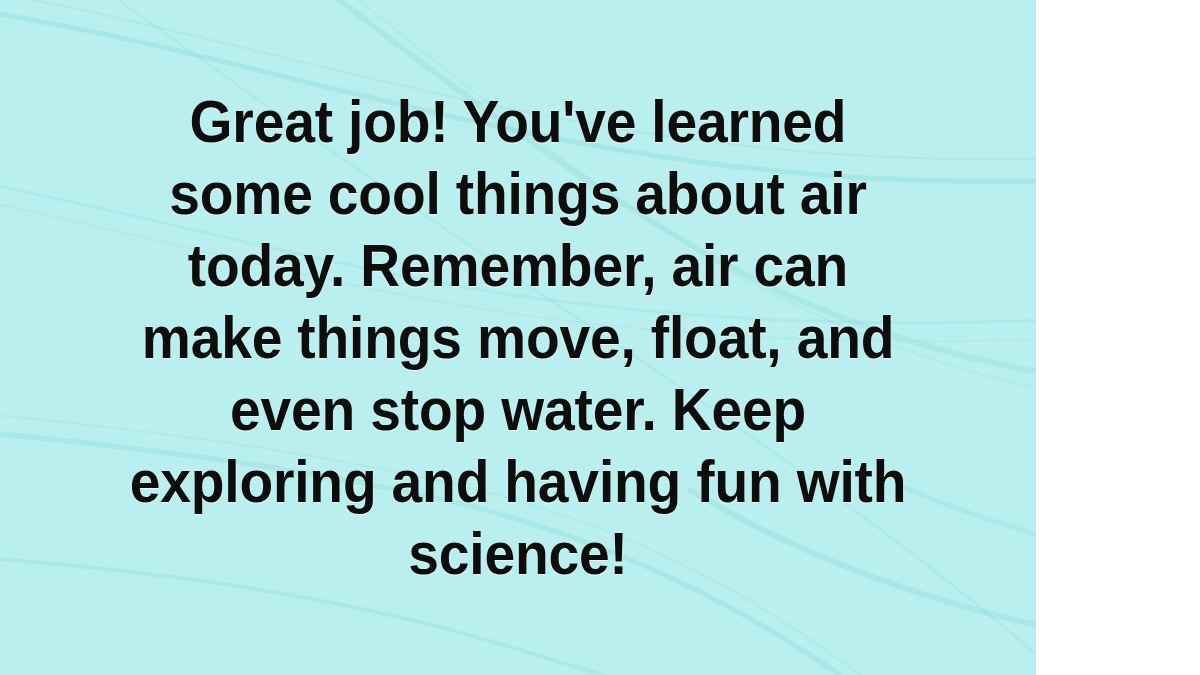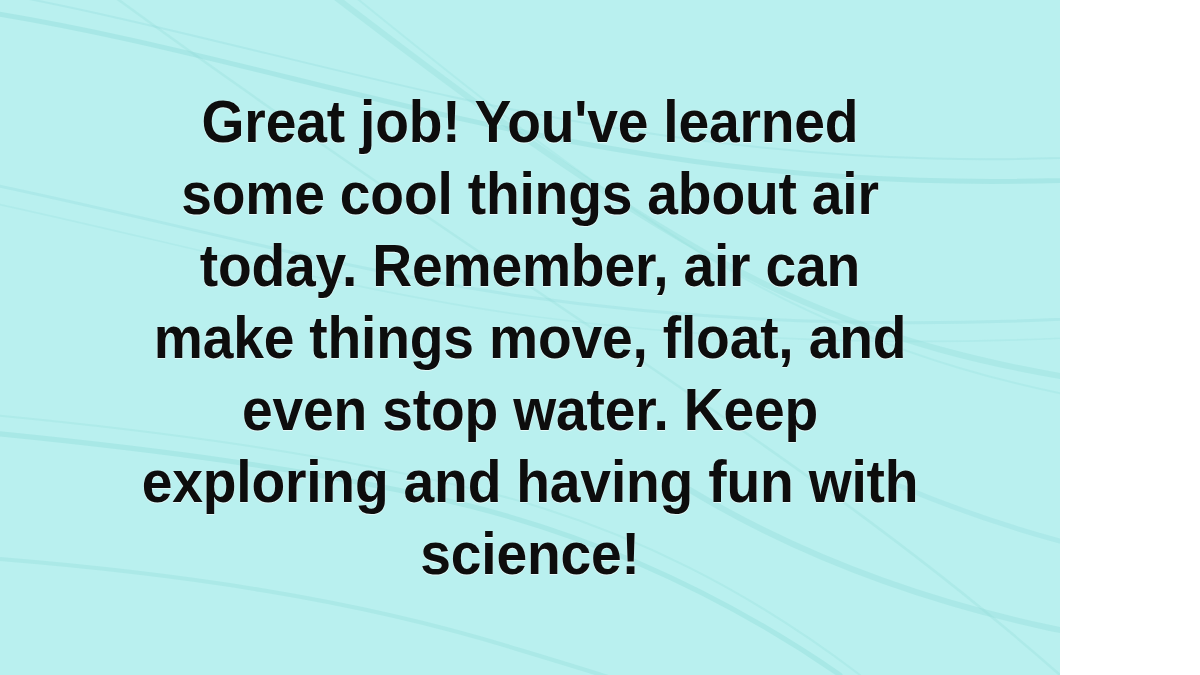--- a/index.html
+++ b/index.html
@@ -13,21 +13,20 @@
     overflow: hidden;
     font-family: "Liberation Sans", sans-serif;
   }
 
   #slide {
     position: relative;
     width: 1036px;
     height: 675px;
     background: #b9f0ef;
     overflow: hidden;
-    padding-left: 24px;
   }
 
   #bg-waves {
     position: absolute;
     inset: 0;
     width: 1200px;
     height: 675px;
     display: block;
     pointer-events: none;
   }

